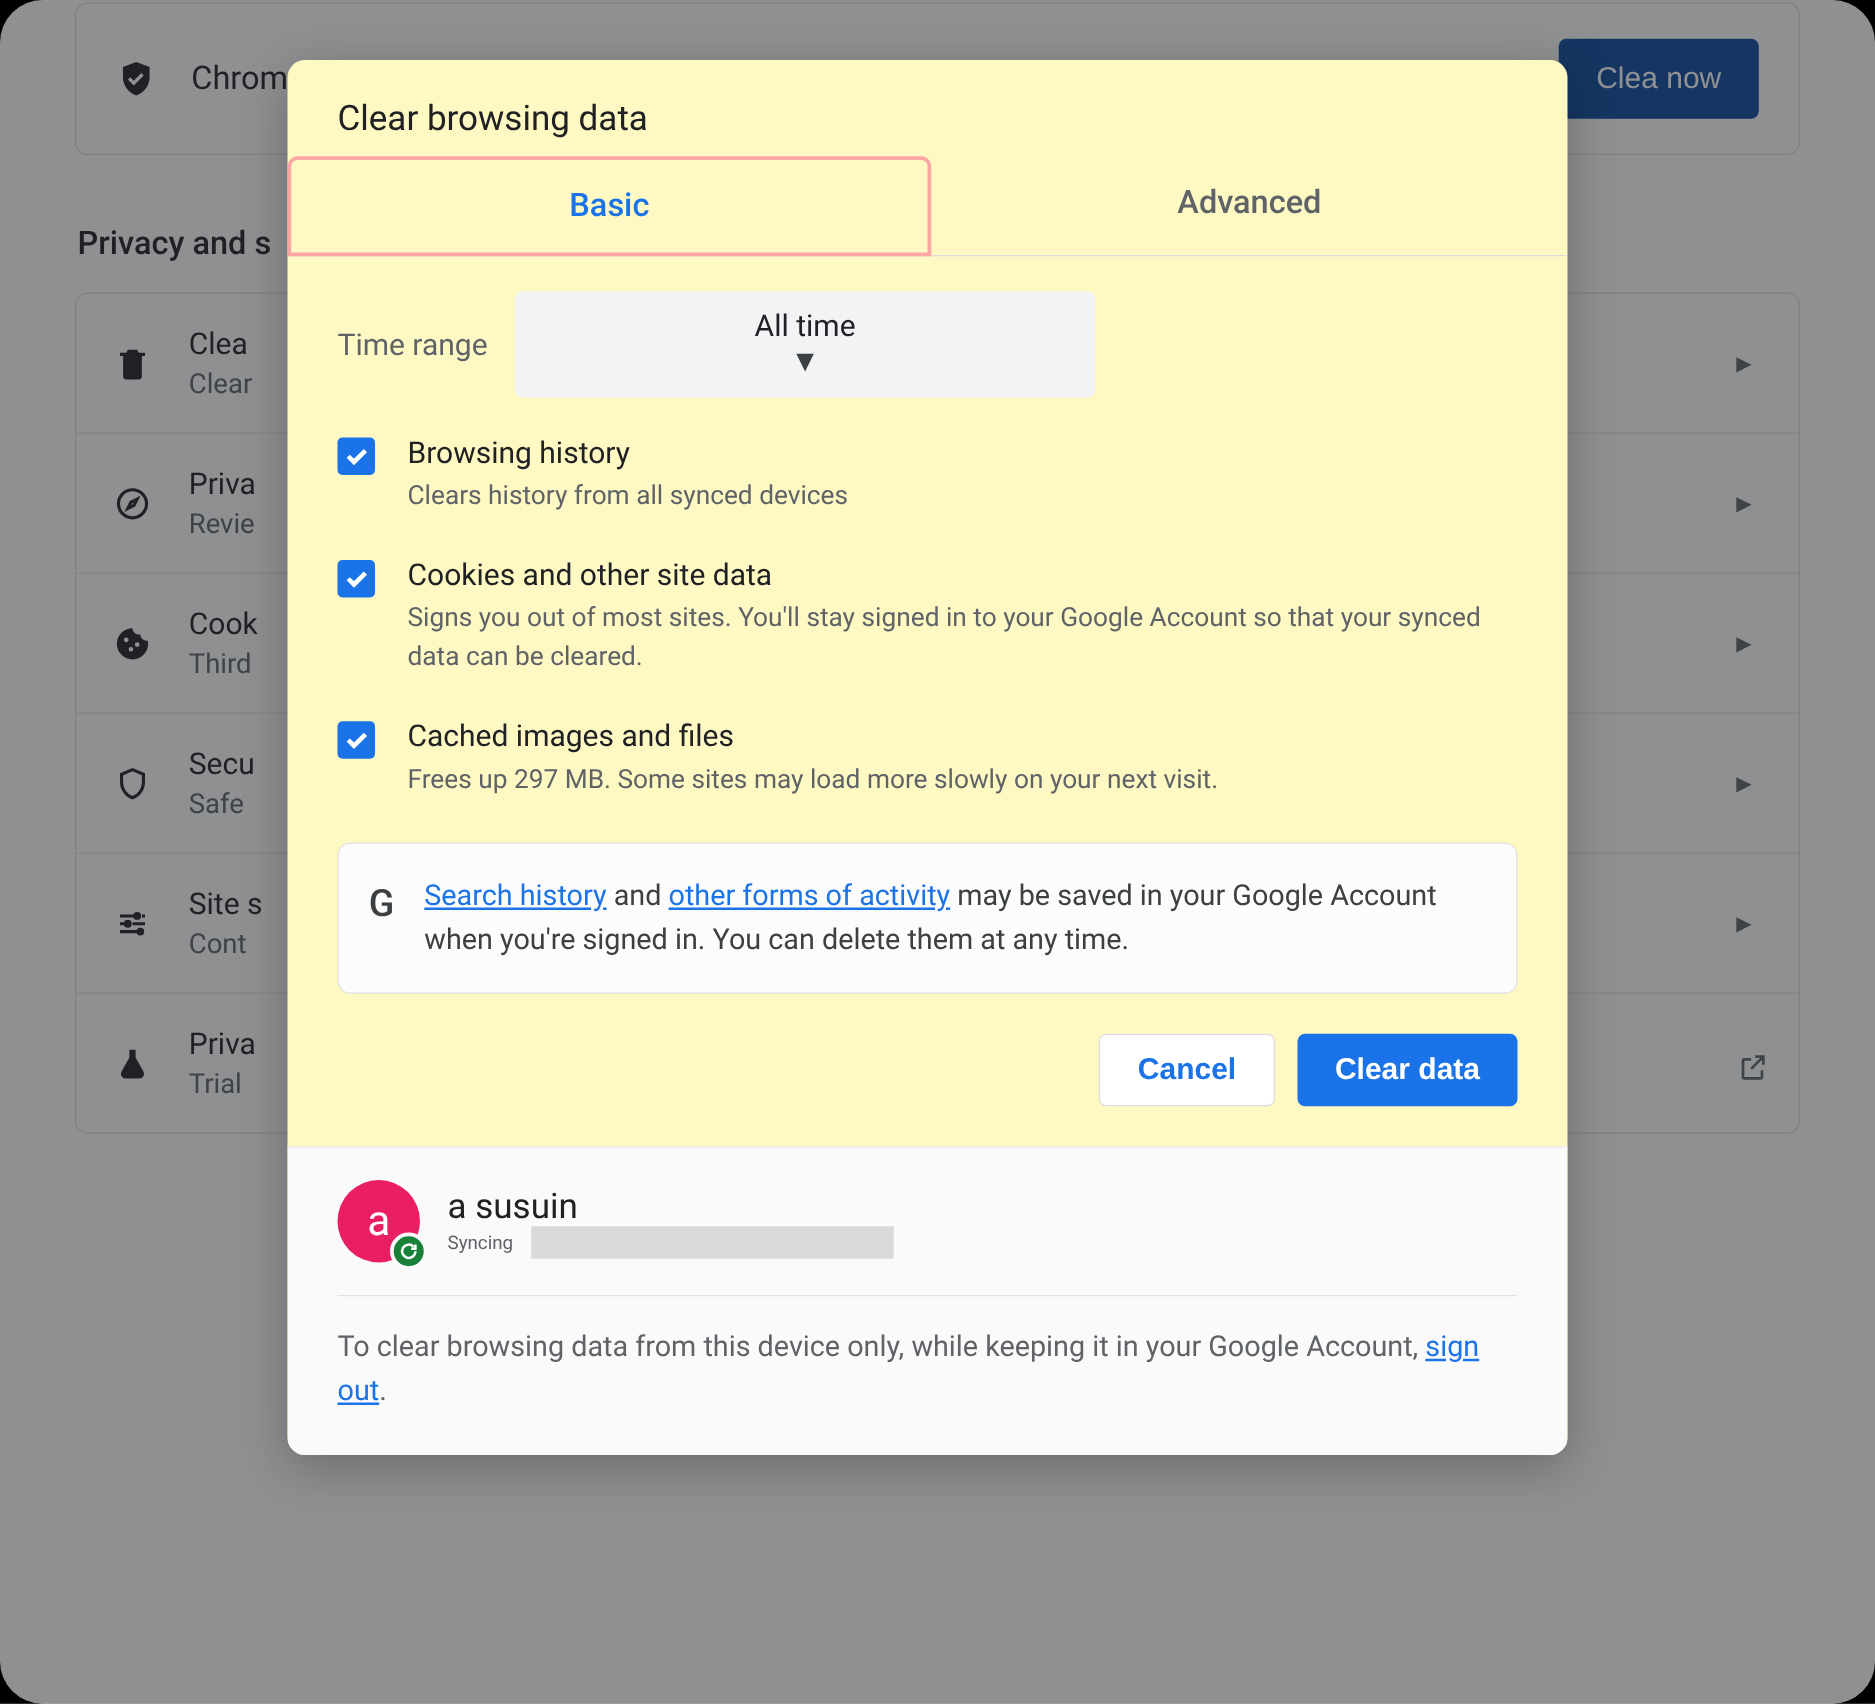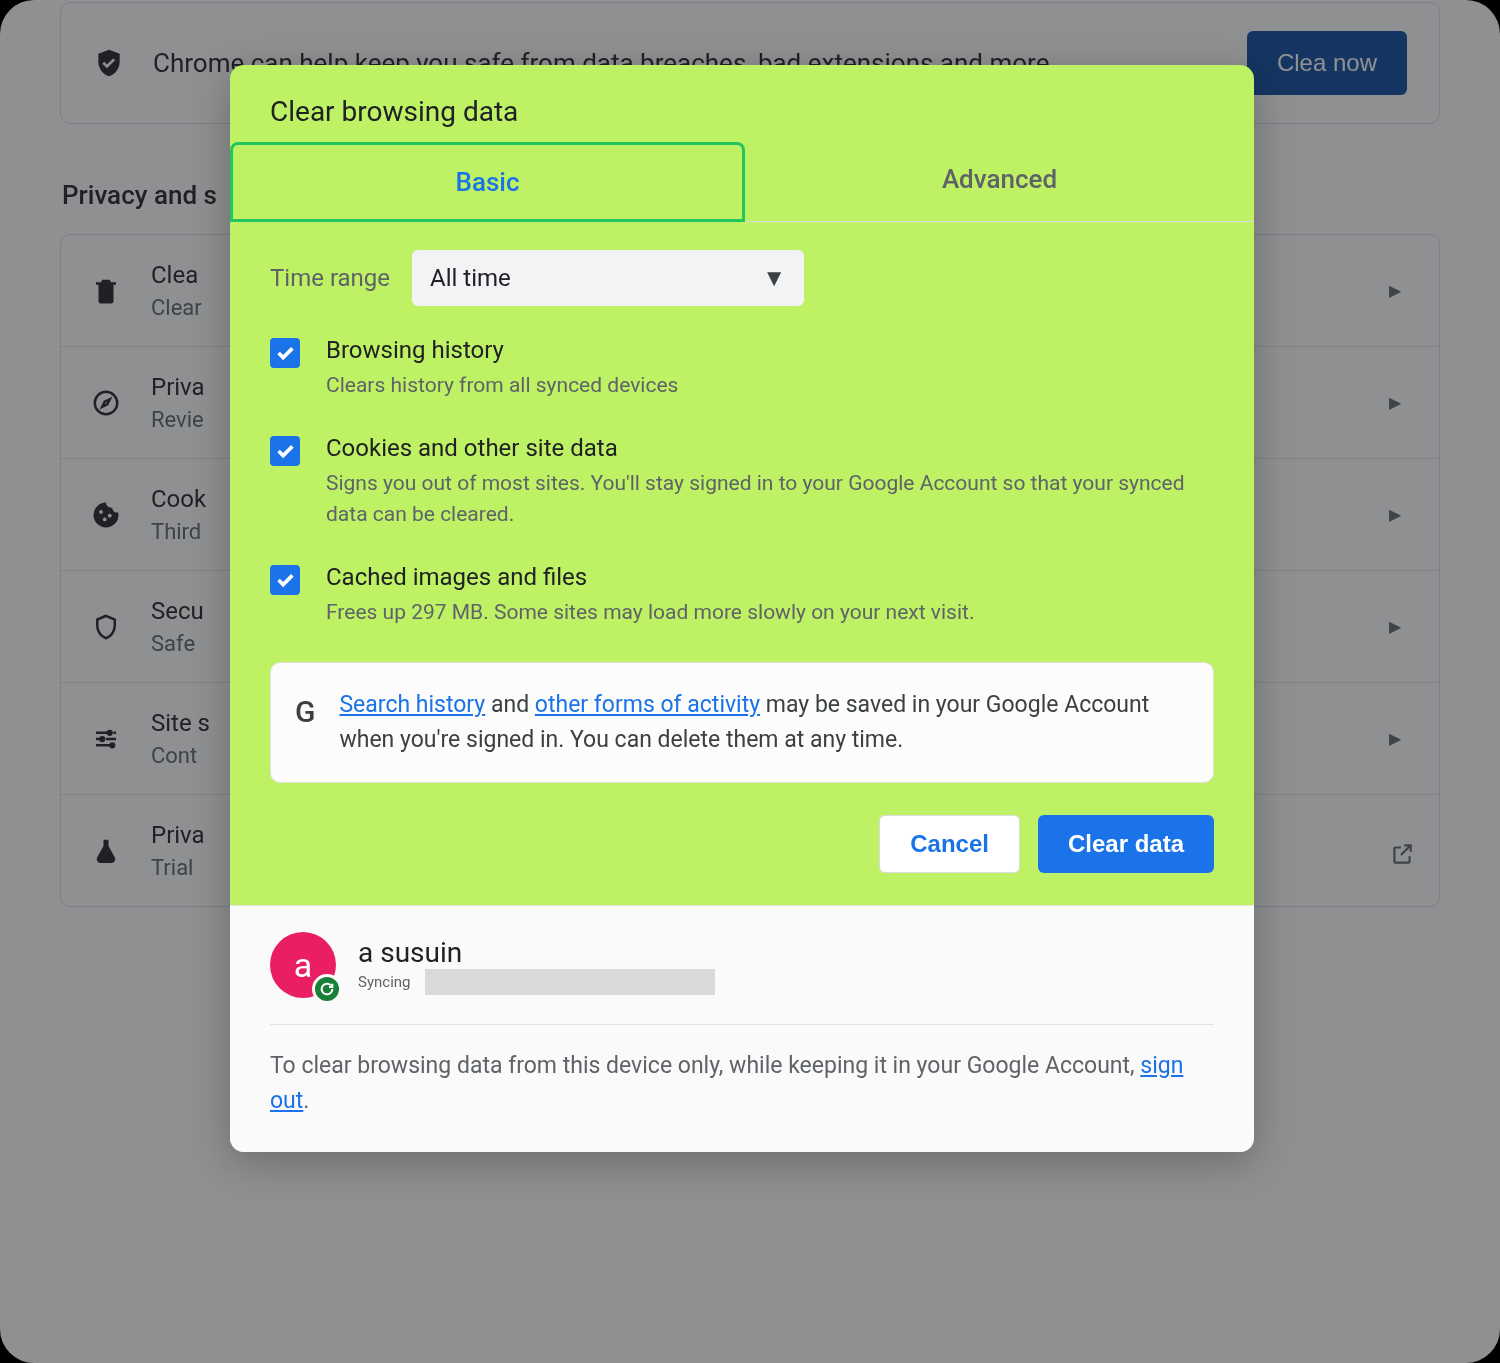--- a/index.html
+++ b/index.html
@@ -75,23 +75,23 @@
 
   .dim-overlay {
     position: absolute;
     inset: 0;
     background: rgba(32,33,36,0.5);
   }
 
   .dialog {
     position: absolute;
     left: 230px;
-    top: 65px;
+    top: 48px;
     width: 1024px;
-    background: #bef264;
+    background: #fef9c3;
     border-radius: 14px;
     box-shadow: 0 10px 40px rgba(0,0,0,0.25);
     overflow: hidden;
     display: flex;
     flex-direction: column;
   }
 
   .dialog-title {
     font-size: 28px;
     color: #202124;
@@ -106,21 +106,21 @@
     flex: 1;
     text-align: center;
     padding: 22px 0;
     font-size: 26px;
     font-weight: 500;
     color: #5f6368;
     cursor: pointer;
   }
   .tab.active {
     color: #1a73e8;
-    border: 3px solid #22c55e;
+    border: 3px solid #fca5a5;
     border-radius: 8px 8px 0 0;
     margin-bottom: -1px;
   }
 
   .dialog-body {
     padding: 28px 40px 4px 40px;
   }
 
   .time-range-row {
     display: flex;
@@ -132,24 +132,25 @@
     font-size: 24px;
     color: #5f6368;
   }
   .dropdown {
     display: flex;
     align-items: center;
     justify-content: space-between;
     background: #f1f3f4;
     border-radius: 6px;
     padding: 14px 18px;
-    width: 392px;
+    width: 464px;
     font-size: 24px;
     color: #202124;
     cursor: pointer;
+    flex-direction: column;
   }
   .dropdown .darrow { color: #3c4043; }
 
   .check-item {
     display: flex;
     gap: 26px;
     margin-bottom: 34px;
     align-items: flex-start;
   }
   .checkbox {

